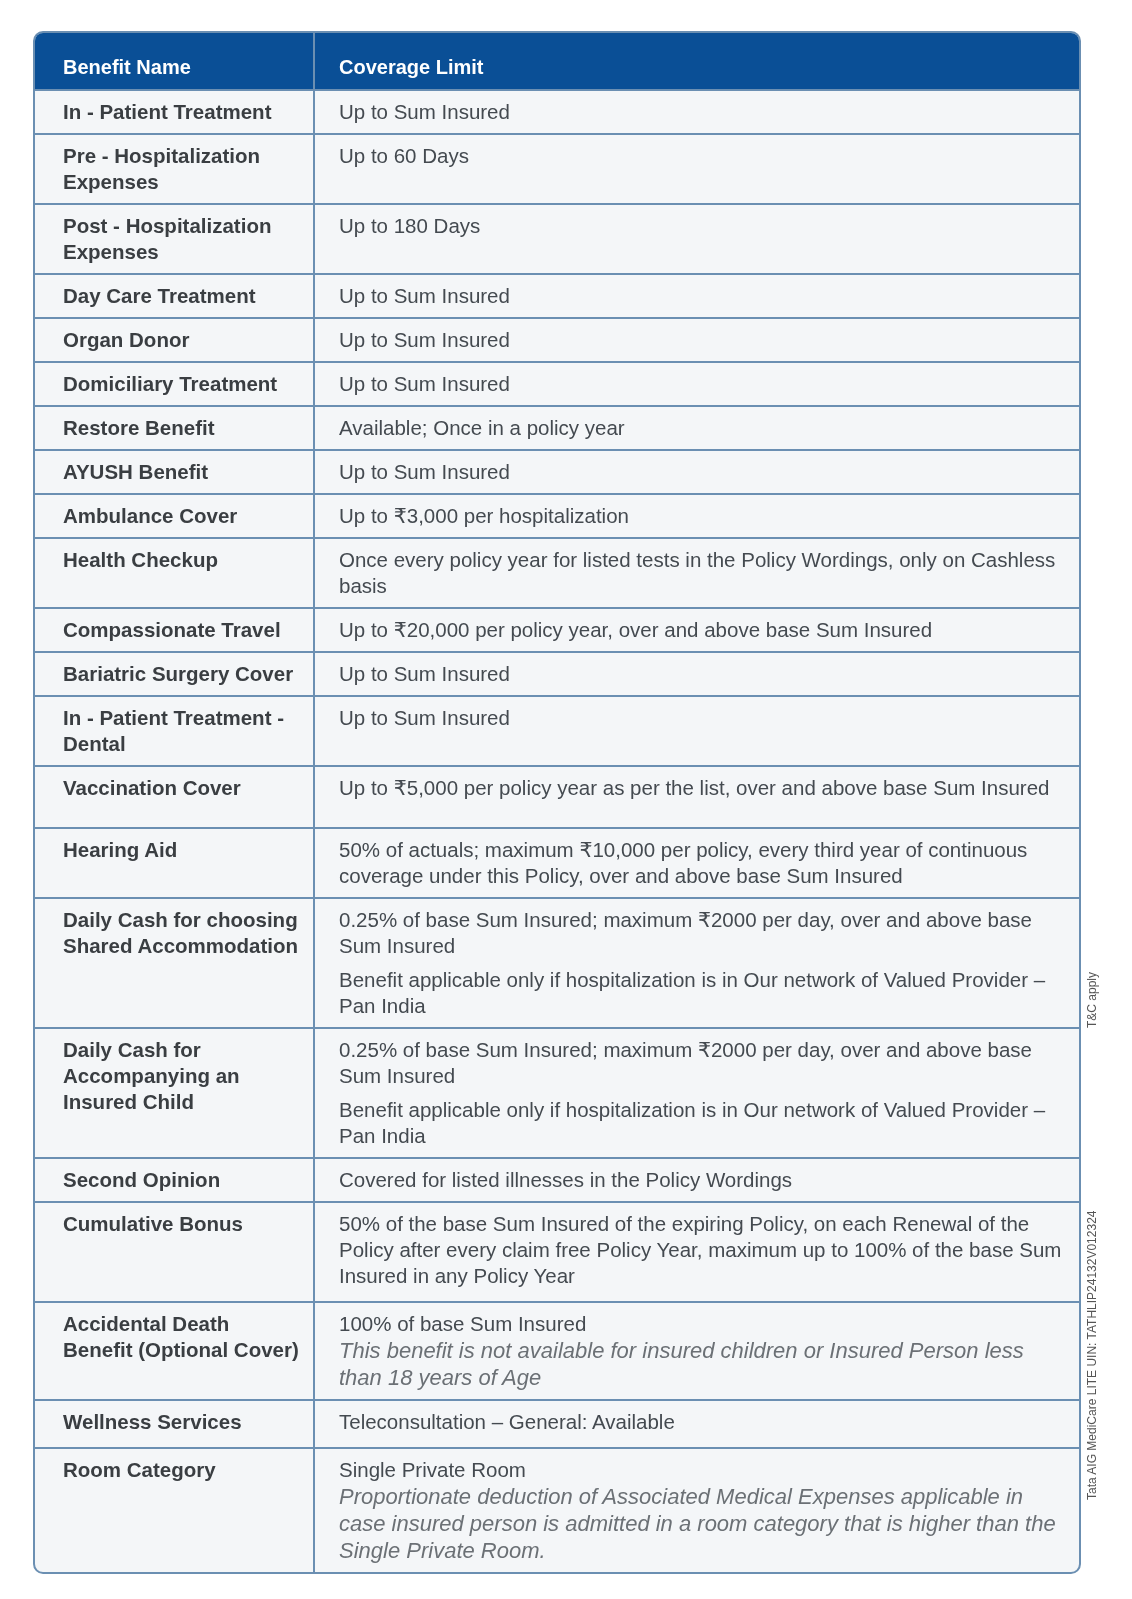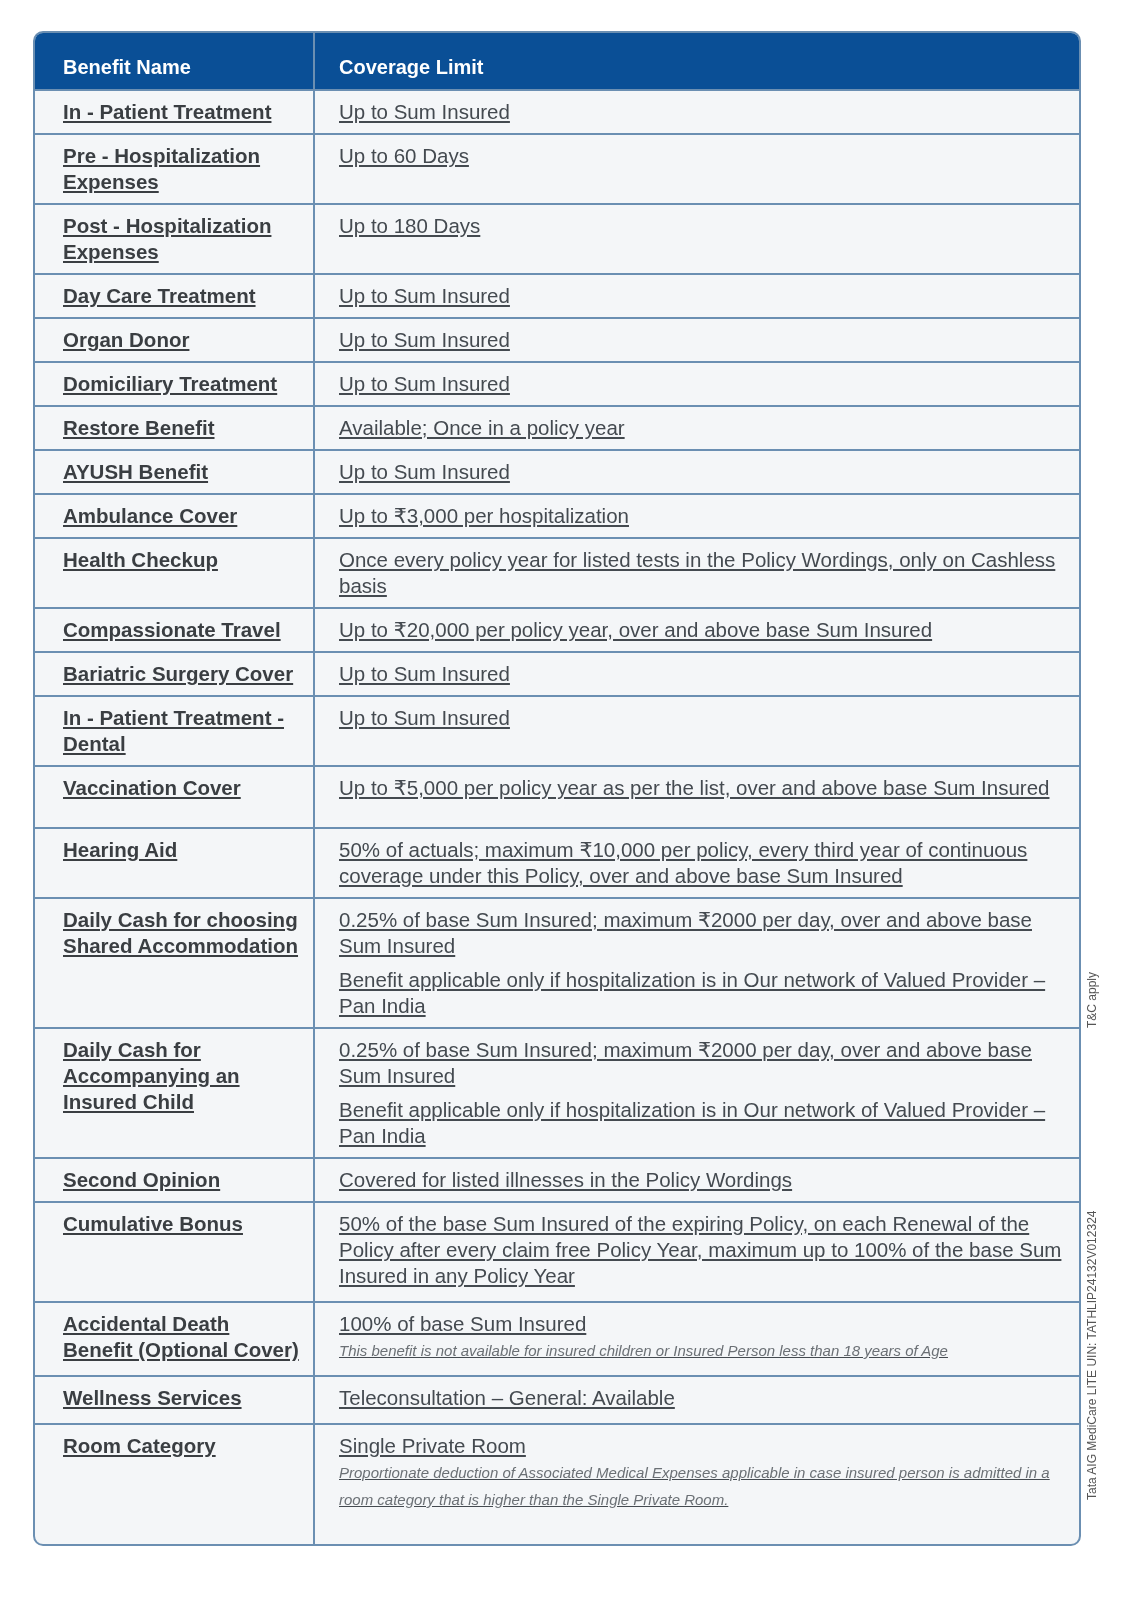--- a/index.html
+++ b/index.html
@@ -10,26 +10,26 @@
   }
   table { border-collapse: collapse; width: 100%; table-layout: fixed; }
   col.c1 { width: 279px; }
   th {
     background: #0a4f96; color: #ffffff; font-weight: bold; text-align: left;
     font-size: 20px; height: 44px; padding: 12px 0 0 28px;
   }
   th.c2 { border-left: 2px solid #6b8fb2; padding-left: 24px; }
   td {
     vertical-align: top; font-size: 20.5px; line-height: 26px;
-    border-top: 2px solid #6b8fb2; padding: 8px 14px 8px 28px; text-decoration: underline;
+    border-top: 2px solid #6b8fb2; padding: 8px 14px 8px 28px;
   }
   td.c2 { border-left: 2px solid #6b8fb2; padding-left: 24px; }
   td.name { font-weight: bold; color: #3a3e42; }
   td.val { color: #444a50; }
-  .sub { display: block; font-style: italic; color: #6b7075; font-size: 15px; line-height: 27px; }
+  .sub { display: block; font-style: italic; color: #6b7075; font-size: 22px; line-height: 27px; }
   .p2 { display: block; margin-top: 8px; }
   .side-note {
     position: absolute; font-size: 12px; color: #555; white-space: nowrap;
     transform: rotate(-90deg); transform-origin: left top;
   }
 </style>
 </head>
 <body>
 
 <div class="table-wrap">

